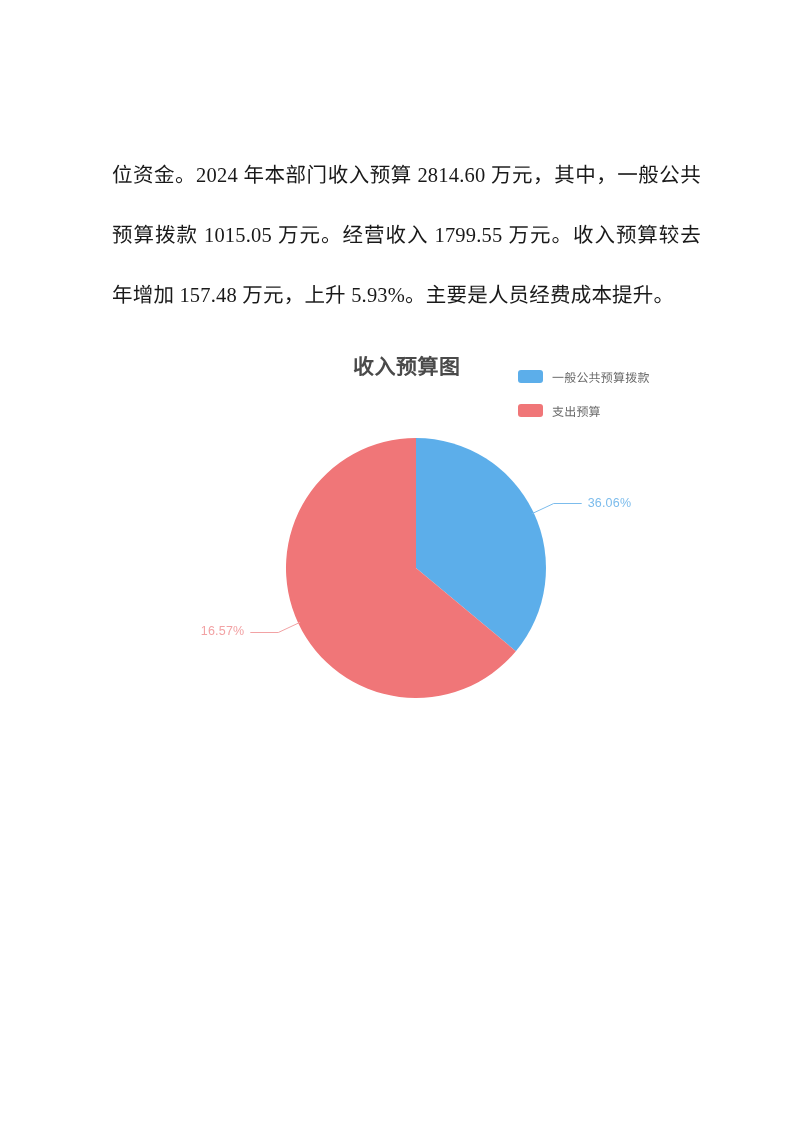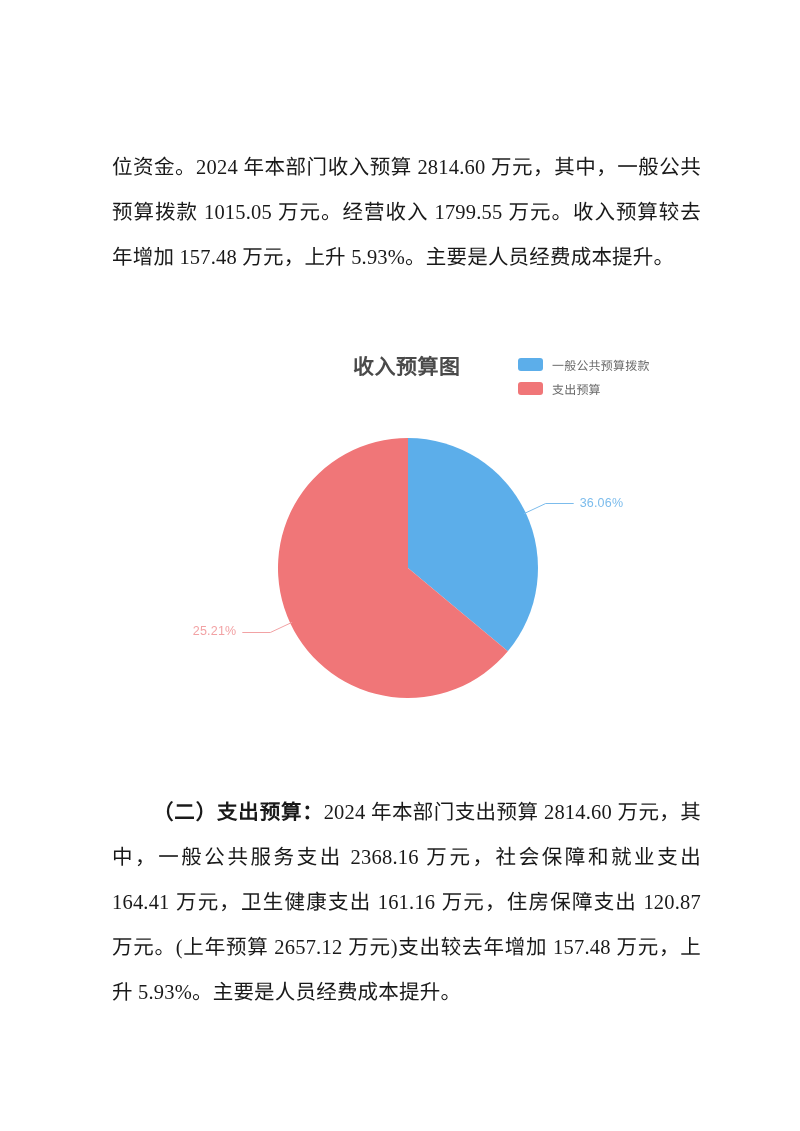--- a/index.html
+++ b/index.html
@@ -25,21 +25,21 @@
     height: 1131px;
     background: #ffffff;
   }
 
   
   .para {
     position: absolute;
     left: 112px;
     width: 589px;
     font-size: 20.5px;
-    line-height: 45px;
+    line-height: 60px;
     text-align: justify;
     text-justify: inter-ideograph;
     letter-spacing: 0.2px;
     color: #191919;
     font-family: "Liberation Serif", "DejaVu Serif", serif;
   }
   .para-1 { top: 145px; }
   .para-2 { top: 790px; text-indent: 41px; }
 
   .bold-run {
@@ -72,39 +72,40 @@
     position: absolute;
     left: 398px;
     top: 18px;
     width: 170px;
   }
   .legend-row {
     display: flex;
     align-items: center;
     height: 22px;
     margin-bottom: 2px;
+    margin-top: 12px;
   }
   .legend-swatch {
     width: 25px;
     height: 13px;
     border-radius: 3px;
     flex: none;
   }
   .legend-label {
     font-family: "Liberation Sans", "DejaVu Sans", sans-serif;
     font-size: 12px;
     color: #6b6b6b;
     margin-left: 9px;
     white-space: nowrap;
     letter-spacing: 0.2px;
   }
 
   .pie-wrap {
     position: absolute;
-    left: 8px;
+    left: 16px;
     top: 0;
     width: 570px;
     height: 400px;
   }
 
   .slice-label {
     position: absolute;
     font-family: "Liberation Sans", "DejaVu Sans", sans-serif;
     font-size: 12.5px;
     white-space: nowrap;
@@ -149,19 +150,18 @@
           <path id="slice0" d="M 280 233 L 280.00 103.00 A 130 130 0 0 1 379.85 316.24 Z" fill="#5caeea"></path>
           <path id="slice1" d="M 280 233 L 379.85 316.24 A 130 130 0 1 1 280.00 103.00 Z" fill="#f07678"></path>
         </g>
         <g>
           <polyline id="lead0" points="395.9,178.7 417.7,168.5 445.7,168.5" fill="none" stroke-width="1" stroke="#7cbcec"></polyline>
           <polyline id="lead1" points="164.1,287.3 142.3,297.5 114.3,297.5" fill="none" stroke-width="1" stroke="#f2a2a4"></polyline>
         </g>
       </svg>
 
       <div class="slice-label slice-label-a" style="top: 160.541px; left: 451.655px; right: auto; color: rgb(124, 188, 236);">36.06%</div>
-      <div class="slice-label slice-label-b" style="top: 289.459px; left: auto; right: 461.655px; color: rgb(242, 162, 164);">25.21%</div>
+      <div class="slice-label slice-label-b" style="top: 289.459px; left: auto; right: 461.655px; color: rgb(242, 162, 164);">16.57%</div>
     </div>
   </div>
 
-  <div class="para para-2"><span class="bold-run">（二）支出预算：</span><span>2024 年本部门支出预算 2814.60 万元，其中，一般公共服务支出 2368.16 万元，社会保障和就业支出 164.41 万元，卫生健康支出 161.16 万元，住房保障支出 120.87 万元。(上年预算 2657.12 万元)支出较去年增加 157.48 万元，上升 5.93%。主要是人员经费成本提升。</span></div>
 
 </div>
 
 </body></html>

